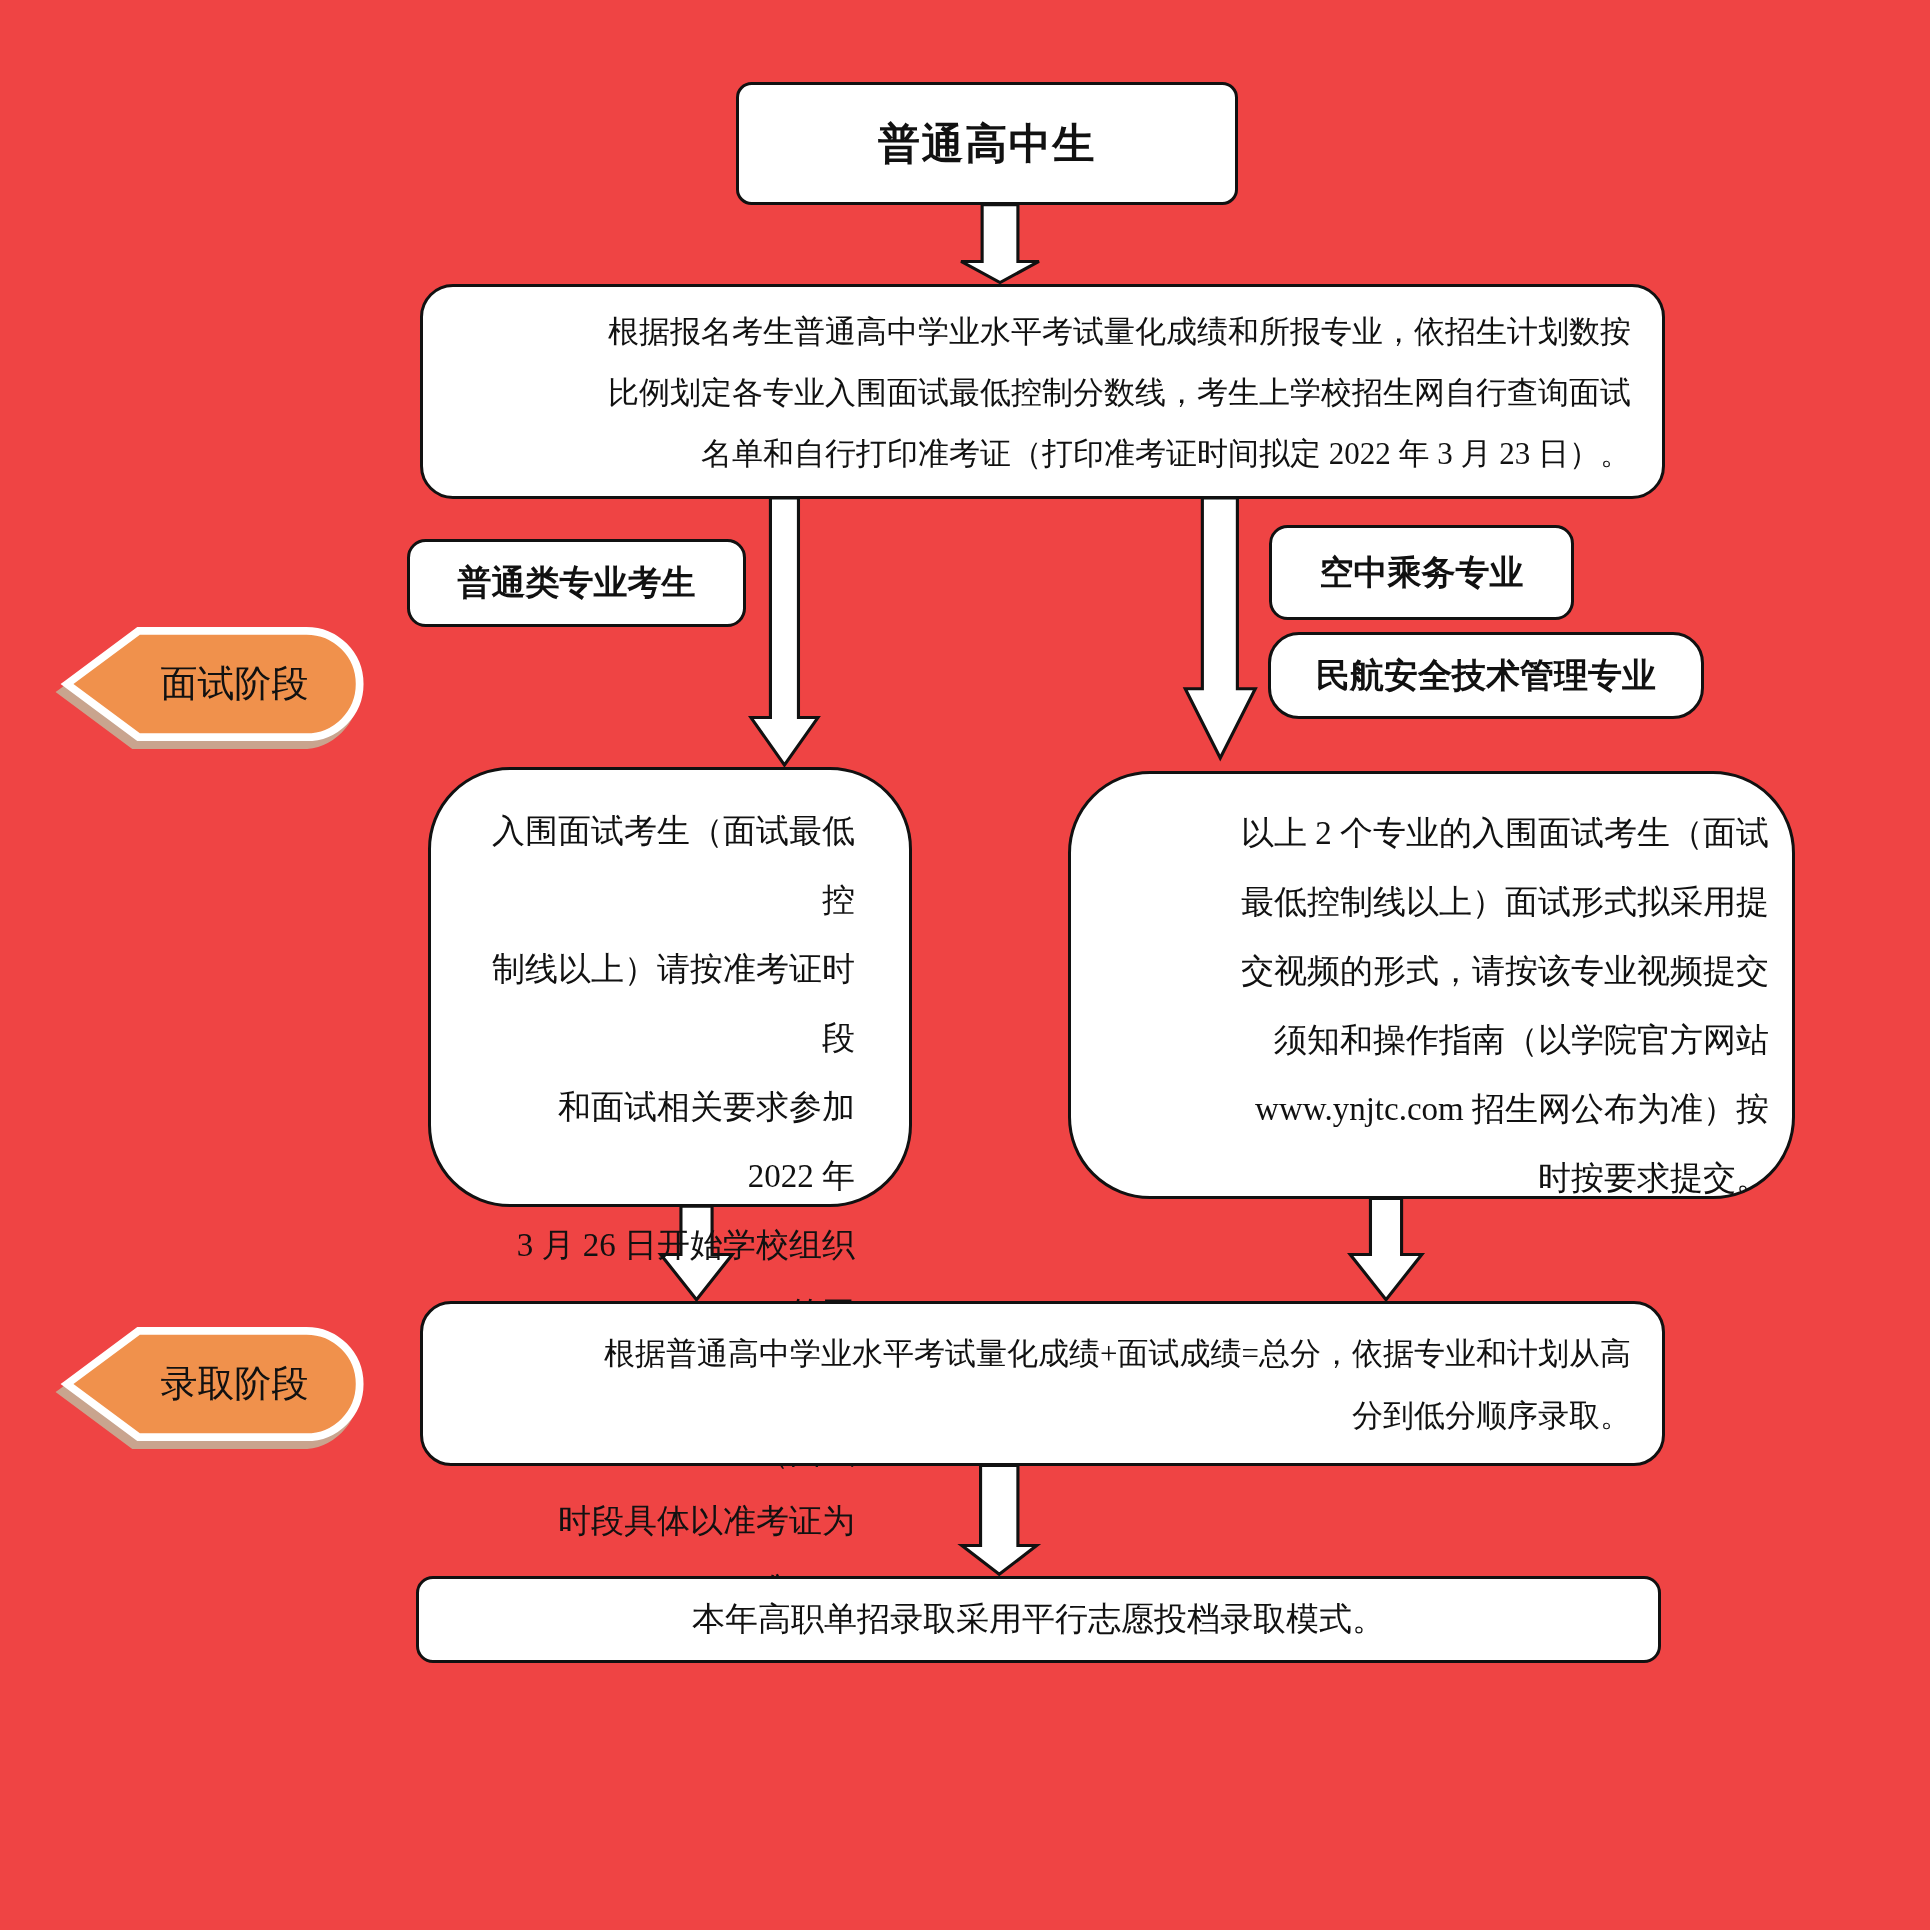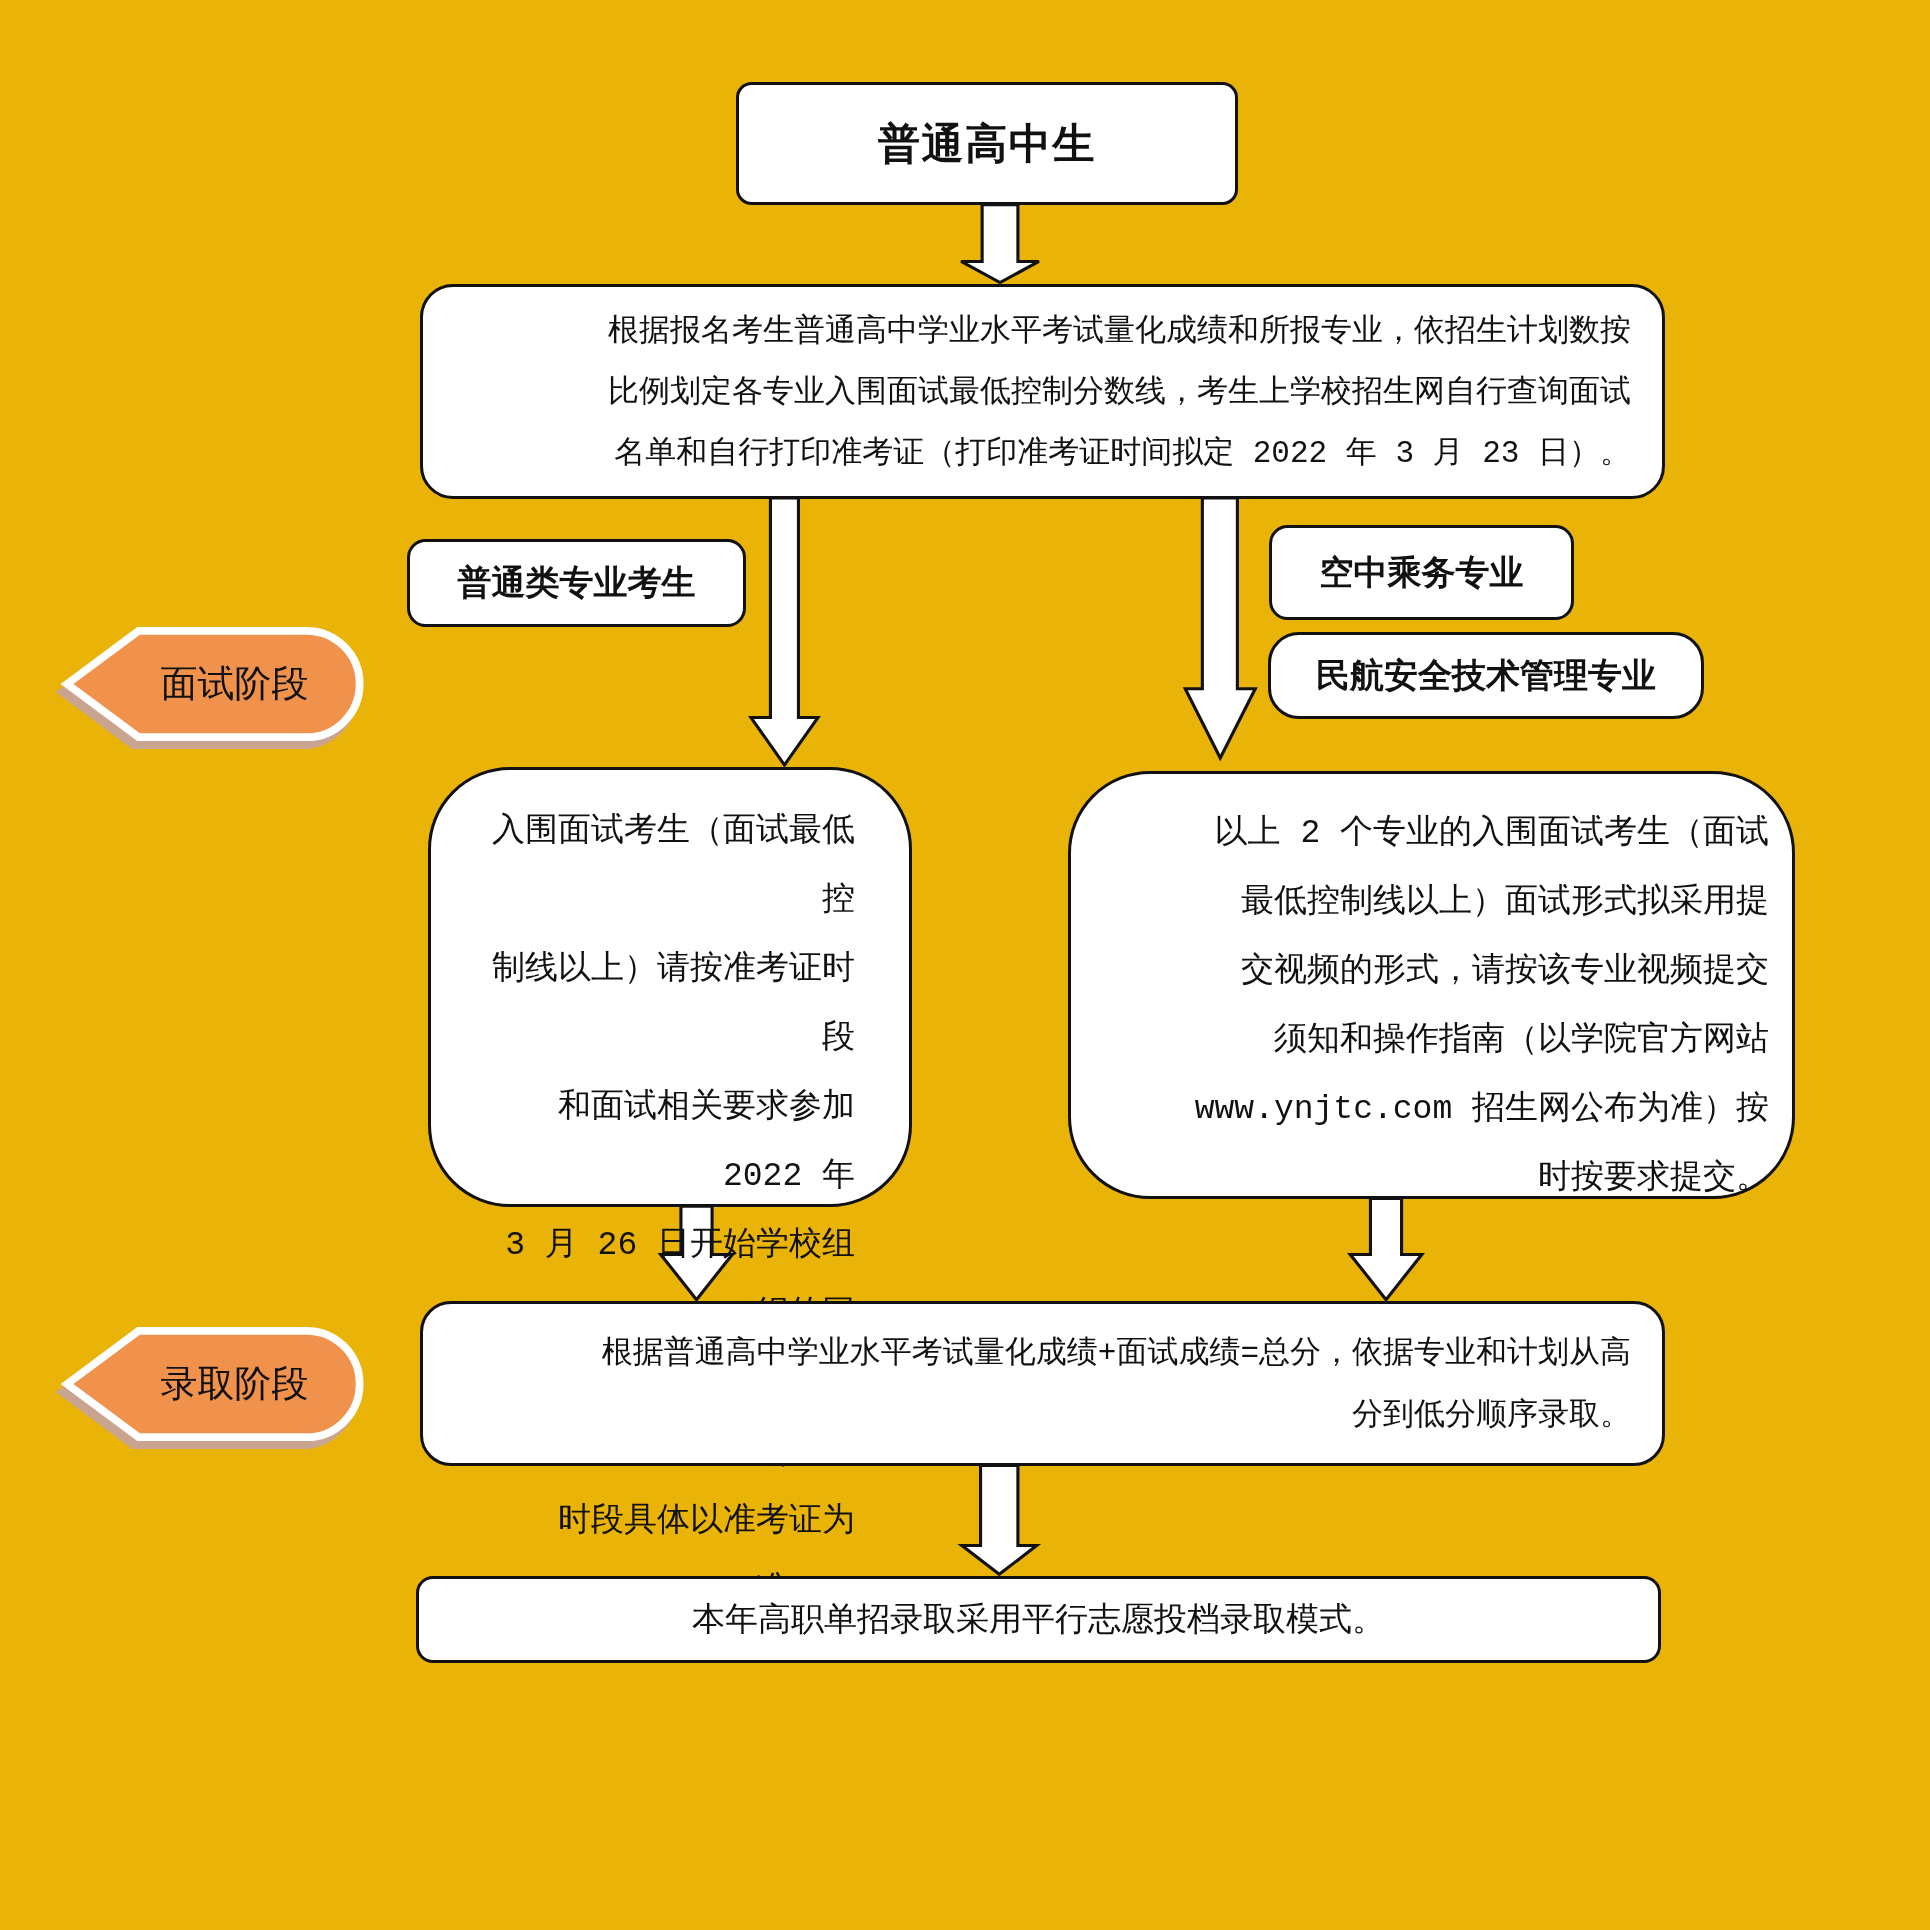--- a/index.html
+++ b/index.html
@@ -1,20 +1,20 @@
 <!DOCTYPE html>
 <html style="--banner-fill: #F0914C; --banner-shadow: #C9A48E; --box-border: #111111; --text: #111111;font-size:12.5px"><head>
 <meta charset="utf-8">
 <style>
   html,body{margin:0;padding:0;background:#fff;}
   .canvas{
     position:relative;
     width:1930px;height:1930px;
-    background:#eab308;
-    font-family:Liberation Mono, monospace;
+    background:#ef4444;
+    font-family:Liberation Serif, serif;
     color:var(--text,#111);
     overflow:hidden;
   }
   
   .fbox{
     border:3.1px solid var(--box-border,#111);
     background:#fff;
     box-sizing:border-box;
     position:absolute;
   }

